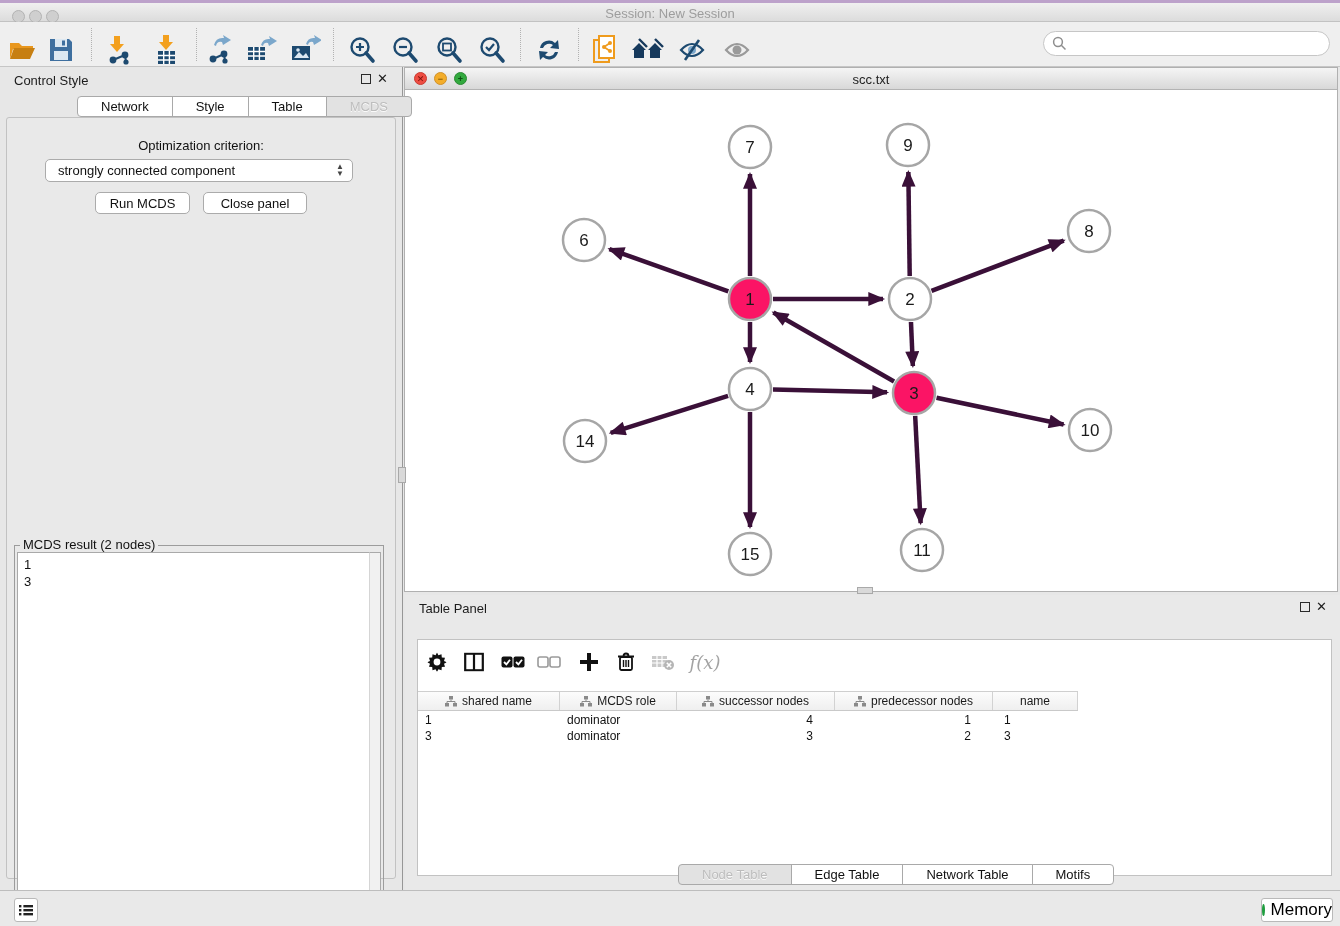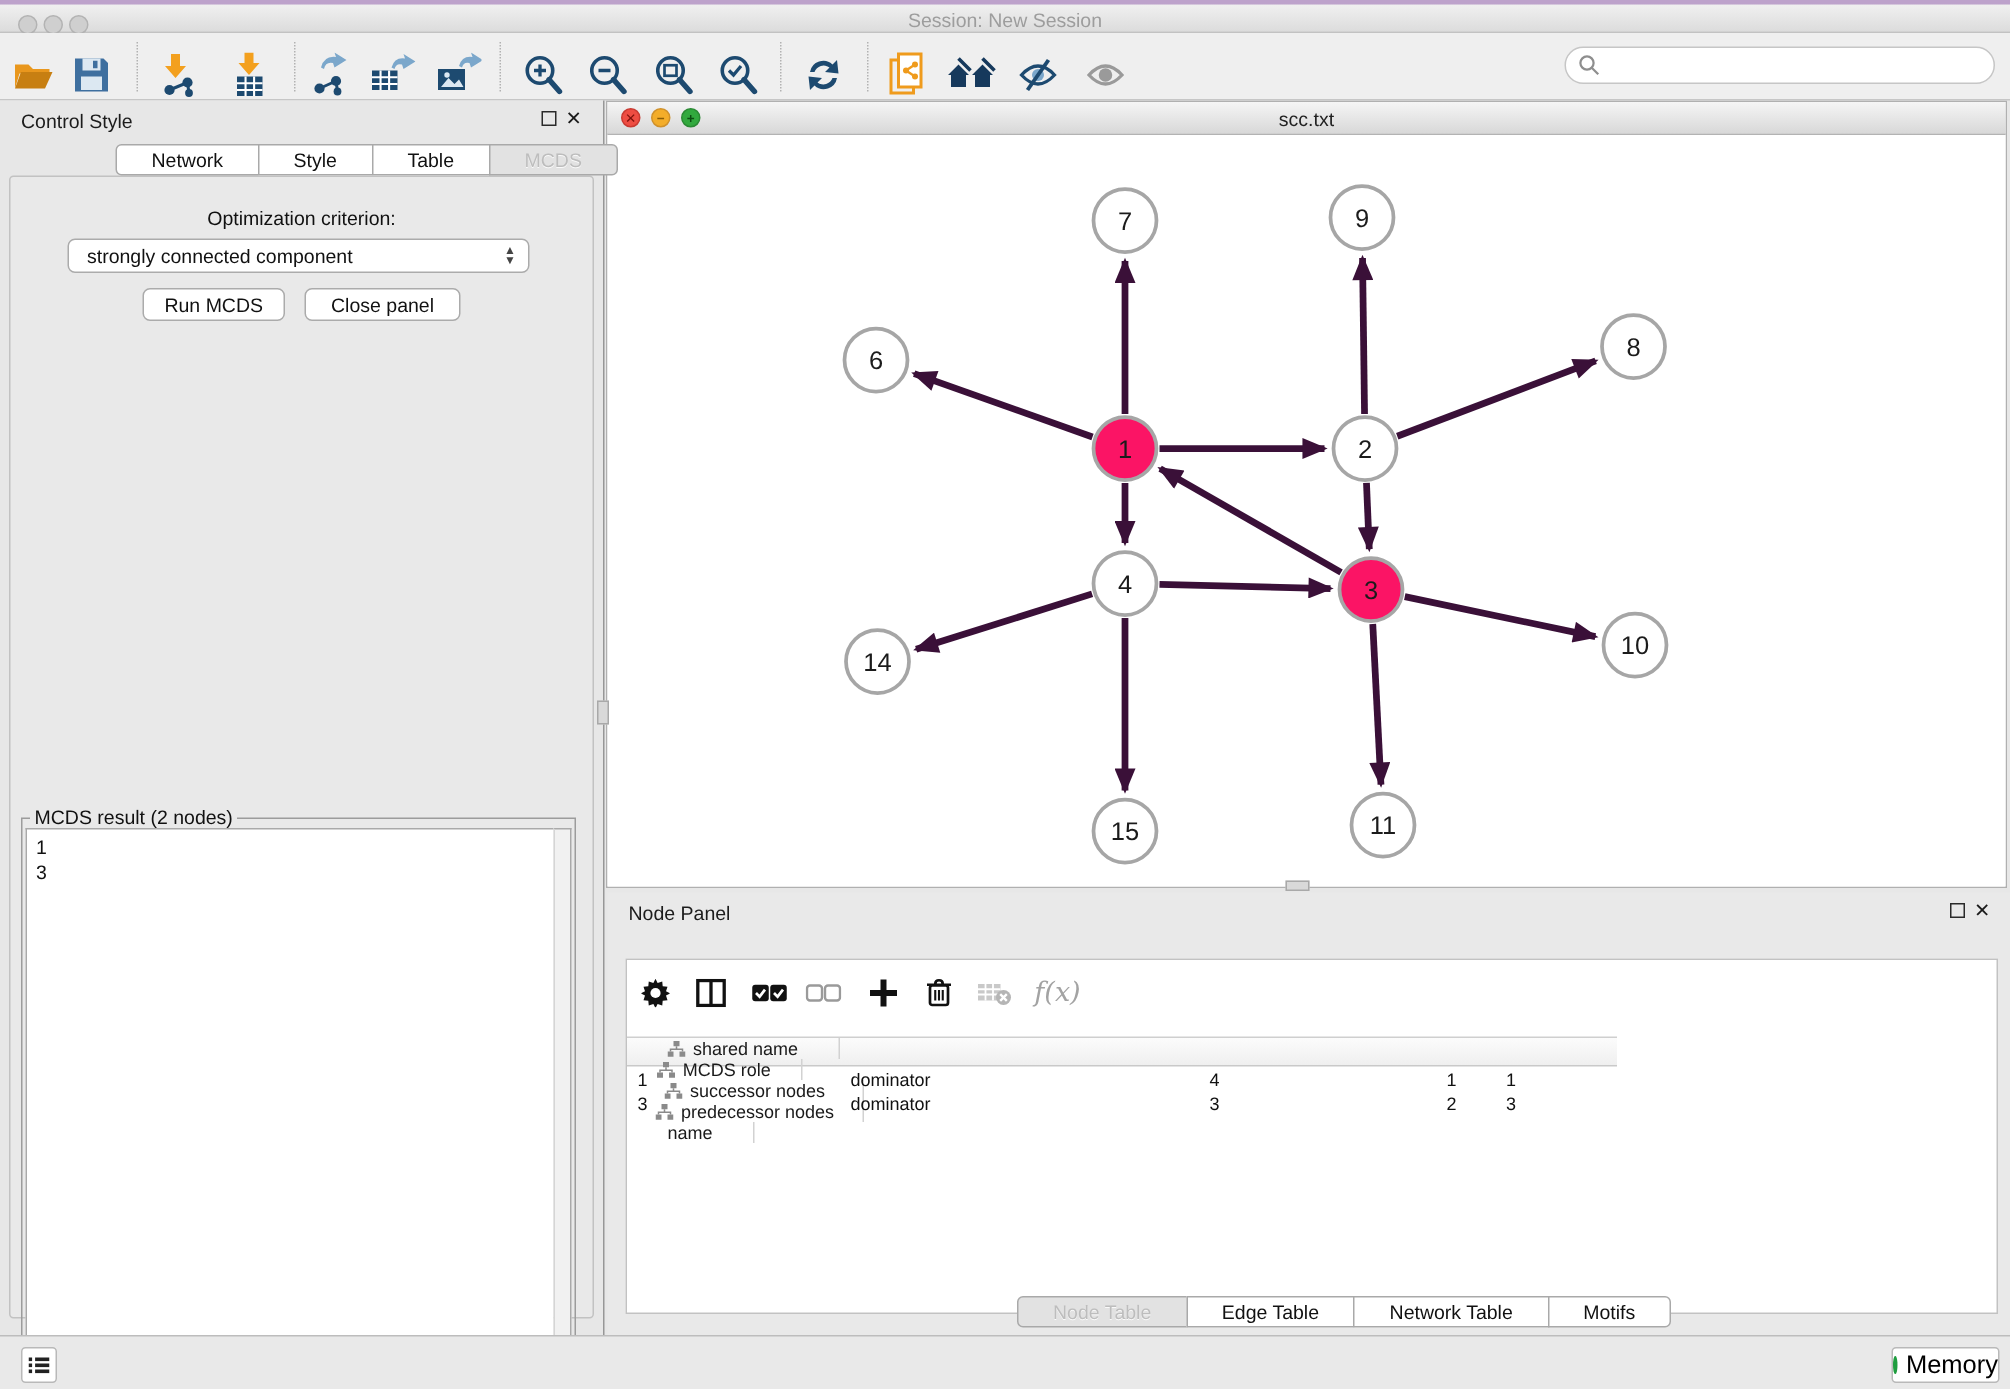--- a/index.html
+++ b/index.html
@@ -86,21 +86,21 @@
 
   
   .table-panel { position:absolute; left:405px; top:595px; width:935px; height:295px;
     background:#e9e9e9; }
   .tp-card { position:absolute; left:12px; top:44px; width:915px; height:237px;
     background:#fff; border:1px solid #c2c2c2; }
   .tp-toolbar { position:absolute; left:0; top:0; right:0; height:50px; }
   .tp-icon { position:absolute; top:22px; transform:translate(-50%,-50%); }
   .tbl-header { position:absolute; left:0; top:51px; width:660px; height:20px;
     display:flex; background:linear-gradient(#fcfcfc,#efefef);
-    border-top:1px solid #cfcfcf; border-bottom:1px solid #c9c9c9; font-size:12px;flex-direction:column; }
+    border-top:1px solid #cfcfcf; border-bottom:1px solid #c9c9c9; font-size:12px; }
   .th-cell { display:flex; align-items:center; justify-content:center; gap:5px;
     border-right:1px solid #d2d2d2; color:#1a1a1a; }
   .tbl-row { position:absolute; left:0; width:660px; height:16px; display:flex;
     font-size:12px; color:#111; }
   .td { padding:1px 0; }
   .col0 { width:142px; } .col1 { width:117px; } .col2 { width:158px; }
   .col3 { width:158px; } .col4 { width:85px; }
   .al { padding-left:7px; } .ar { text-align:right; padding-right:22px; }
 
   .tp-tabs { position:absolute; left:273px; top:269px; height:22px; display:flex; }
@@ -345,21 +345,21 @@
           <circle cx="517" cy="460" r="21" fill="#ffffff" stroke="#a6a6a6" stroke-width="2.5"></circle>
           <text x="517" y="466" text-anchor="middle" font-size="17" fill="#1b1b1b">11</text>
         </svg>
     </div>
     <span class="v-grip"></span>
     <span class="h-grip"></span>
   </div>
 
   <div class="table-panel">
     <div class="panel-header">
-      <span class="ph-title">Node Panel</span>
+      <span class="ph-title">Table Panel</span>
       <span class="float-btn" style="left:895px"></span>
       <span class="close-btn" style="left:911px">✕</span>
     </div>
     <div class="tp-card">
       <div class="tp-toolbar">
         <span class="tp-icon" style="left:19px">
           <svg width="19" height="19" viewBox="0 0 19 19">
               <path d="M9.5 0 l1.4 2.8 3.1 -1 .3 3.2 3.2 .3 -1 3.1 2.8 1.4 -2.8 1.4 1 3.1 -3.2 .3 -.3 3.2 -3.1 -1 -1.4 2.8 -1.4 -2.8 -3.1 1 -.3 -3.2 -3.2 -.3 1 -3.1 -2.8 -1.4 2.8 -1.4 -1 -3.1 3.2 -.3 .3 -3.2 3.1 1z" fill="#111"></path>
               <circle cx="9.5" cy="9.5" r="3.4" fill="#fff"></circle>
             </svg>

